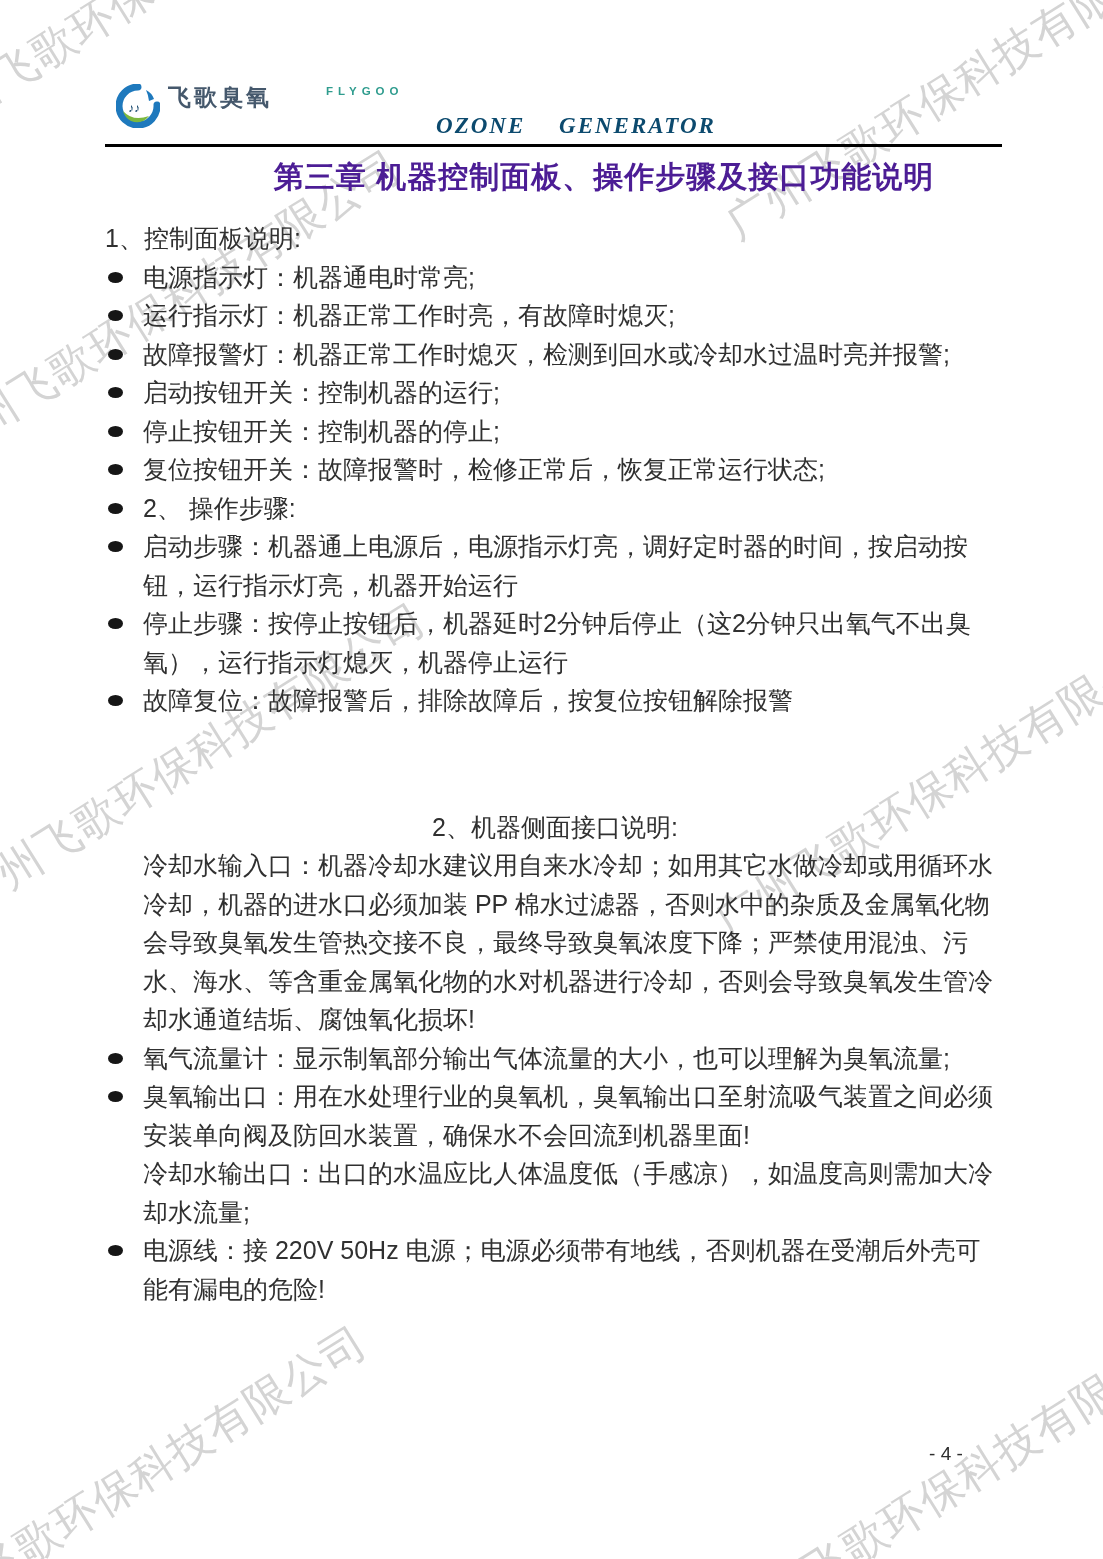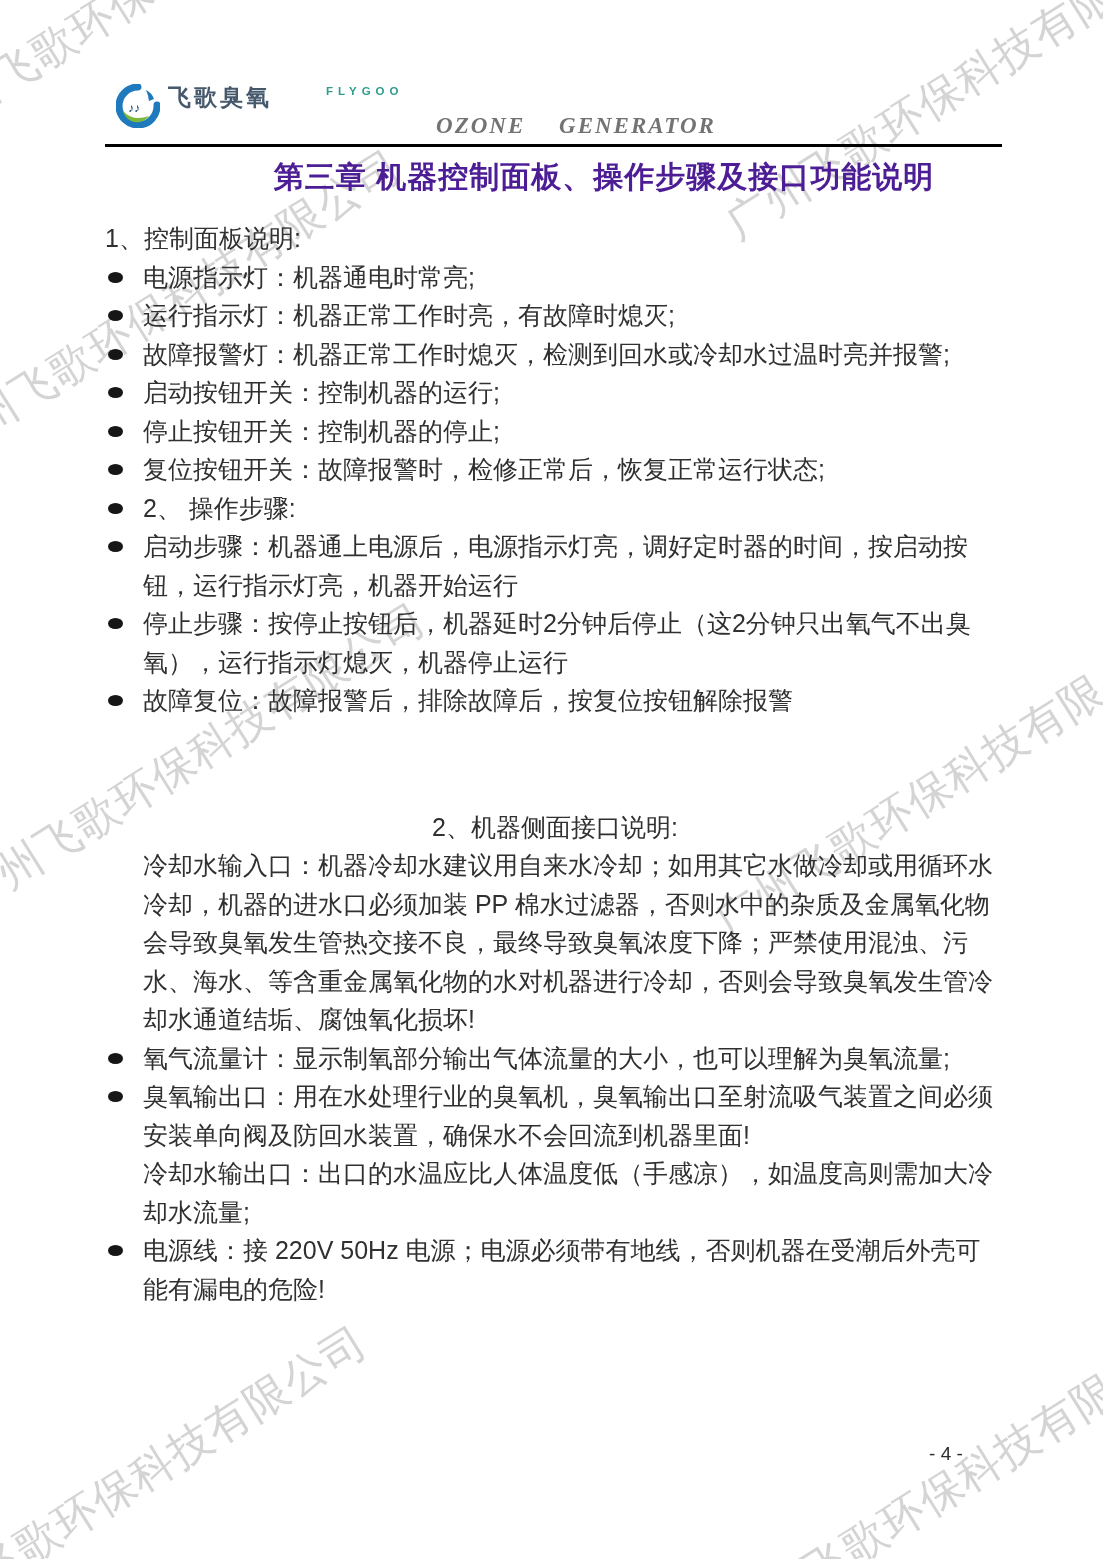--- a/index.html
+++ b/index.html
@@ -23,21 +23,21 @@
   
   .page{position:absolute;inset:0;z-index:1;}
   .logo{position:absolute;left:116px;top:84px;display:flex;align-items:flex-start;}
   .logo-icon{width:44px;height:44px;flex:none;}
   .logo-text{margin-left:8px;display:flex;flex-direction:row;gap:48px;}
   .logo-cn{font-size:23px;font-weight:700;color:#45586c;letter-spacing:3px;line-height:26px;}
   .logo-en{font-size:11.5px;font-weight:600;color:#2f9c8e;letter-spacing:5px;line-height:14px;margin-left:6px;}
   .subtitle{
     position:absolute;left:105px;top:113px;width:897px;text-align:center;padding-left:45px;box-sizing:border-box;
     font-family:"Liberation Serif","DejaVu Serif",serif;font-style:italic;font-weight:700;
-    font-size:23px;color:#737373;word-spacing:26px;letter-spacing:2px;
+    font-size:23px;color:#0c4a6e;word-spacing:26px;letter-spacing:2px;
   }
   .header-rule{position:absolute;left:105px;top:144px;width:897px;height:3px;background:#000;}
   .doc-title{
     position:absolute;left:105px;top:157px;width:998px;text-align:center;
     font-size:30px;font-weight:700;color:#4c1d95;letter-spacing:1px;
   }
   
   .content{position:absolute;left:105px;top:219px;width:900px;font-size:25px;line-height:38.5px;color:#303030;}
   .sec-heading{line-height:38.5px;}
   .section-2{margin-top:88px;text-align:center;}

